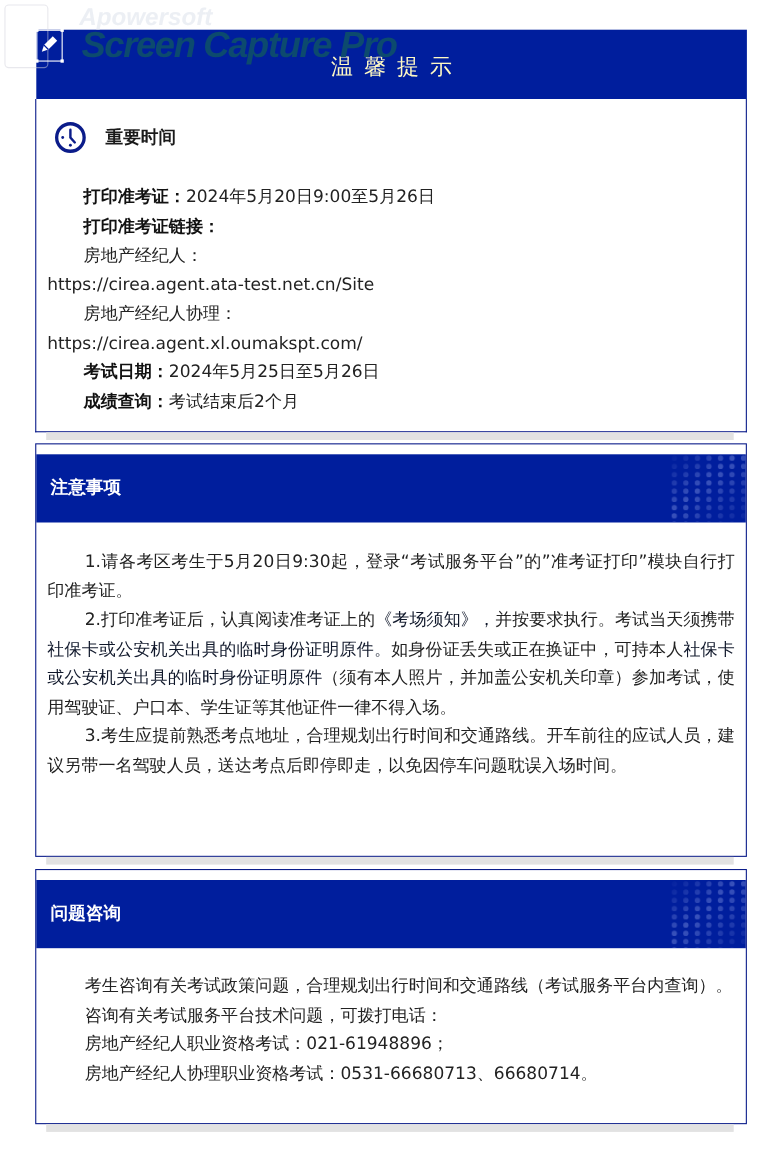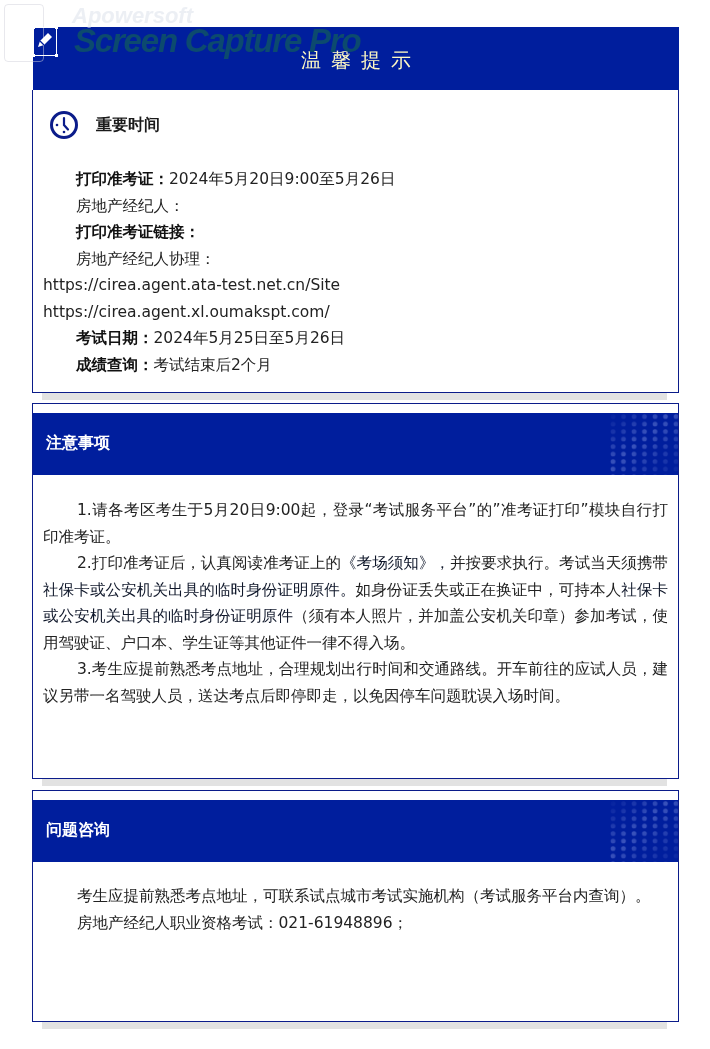--- a/index.html
+++ b/index.html
@@ -71,26 +71,26 @@
       <path d="M15 8 L15 15 L19 19.5" fill="none" stroke="#0b1c8a" stroke-width="2.2" stroke-linecap="round"></path>
       <circle cx="8" cy="15" r="1.3" fill="#0b1c8a"></circle>
       <circle cx="15" cy="22" r="1.3" fill="#0b1c8a"></circle>
     </svg>
     <span class="label">重要时间</span>
   </div>
   <div class="lines">
     <div class="ln ind">
       <b>打印准考证：</b><span>2024年5月20日9:00至5月26日</span>
     </div>
-    <div class="ln ind">房地产经纪人：</div>
     <div class="ln ind">
       <b>打印准考证链接：</b>
     </div>
+    <div class="ln ind">房地产经纪人：</div>
+    <div class="ln">https://cirea.agent.ata-test.net.cn/Site</div>
     <div class="ln ind">房地产经纪人协理：</div>
-    <div class="ln">https://cirea.agent.ata-test.net.cn/Site</div>
     <div class="ln">https://cirea.agent.xl.oumakspt.com/</div>
     <div class="ln ind">
       <b>考试日期：</b><span>2024年5月25日至5月26日</span>
     </div>
     <div class="ln ind">
       <b>成绩查询：</b><span>考试结束后2个月</span>
     </div>
   </div>
 </div>
 <div class="shadow" style="top:393px"></div>
@@ -109,21 +109,21 @@
           <circle cx="5" cy="3.5" r="2.4" fill="#7e92e0"></circle>
         </pattern>
         <mask id="m1">
             <rect width="70" height="62" fill="url(#fade1)"></rect>
           </mask>
       </defs>
       <rect width="70" height="62" fill="url(#dp1)" mask="url(#m1)"></rect>
     </svg>
   </div>
   <div class="para" style="top:93px">
-    <p>1.请各考区考生于5月20日9:00起，登录“考试服务平台”的”准考证打印”模块自行打印准考证。</p>
+    <p>1.请各考区考生于5月20日9:30起，登录“考试服务平台”的”准考证打印”模块自行打印准考证。</p>
     <p><span>2.打印准考证后，认真阅读准考证上的</span><span class="red">《考场须知》，</span><span>并按要求执行。考试当天须携带</span><span class="red">社保卡或公安机关出具的临时身份证明原件。</span><span>如身份证丢失或正在换证中，可持本人</span><span class="red">社保卡或公安机关出具的临时身份证明原件</span><span>（须有本人照片，并加盖公安机关印章）参加考试，使用驾驶证、户口本、学生证等其他证件一律不得入场。</span></p>
     <p>3.考生应提前熟悉考点地址，合理规划出行时间和交通路线。开车前往的应试人员，建议另带一名驾驶人员，送达考点后即停即走，以免因停车问题耽误入场时间。</p>
   </div>
 </div>
 <div class="shadow" style="top:779px"></div>
 
 <div class="card" id="card3">
   <div class="band" style="top:9px">
     <span class="btitle">问题咨询</span>
     <svg class="dots" viewBox="0 0 70 62">
@@ -137,17 +137,19 @@
           <circle cx="5" cy="3.5" r="2.4" fill="#7e92e0"></circle>
         </pattern>
         <mask id="m2">
             <rect width="70" height="62" fill="url(#fade2)"></rect>
           </mask>
       </defs>
       <rect width="70" height="62" fill="url(#dp2)" mask="url(#m2)"></rect>
     </svg>
   </div>
   <div class="para" style="top:92px">
-    <p>考生应提前熟悉考点地址，可联系试点城市考试实施机构（考试服务平台内查询）。</p>
+    <p>考生咨询有关考试政策问题，合理规划出行时间和交通路线（考试服务平台内查询）。</p>
+    <p>咨询有关考试服务平台技术问题，可拨打电话：</p>
     <p><span>房地产经纪人职业资格考试：</span><span>021-61948896；</span></p>
+    <p><span>房地产经纪人协理职业资格考试：</span><span>0531-66680713、66680714。</span></p>
   </div>
 </div>
 <div class="shadow" style="top:1022px"></div>
 
 </body></html>

